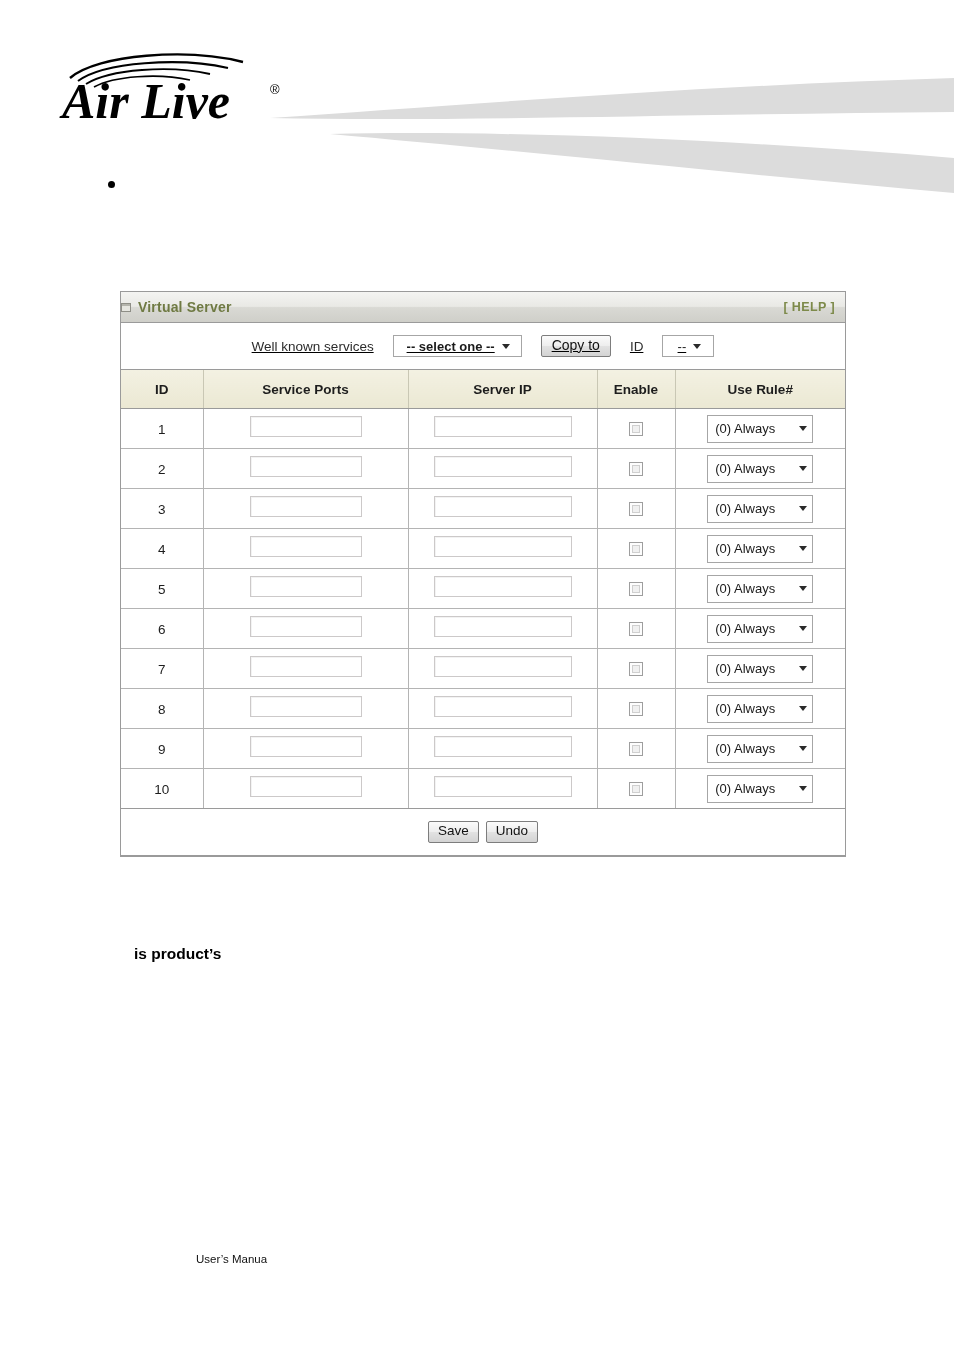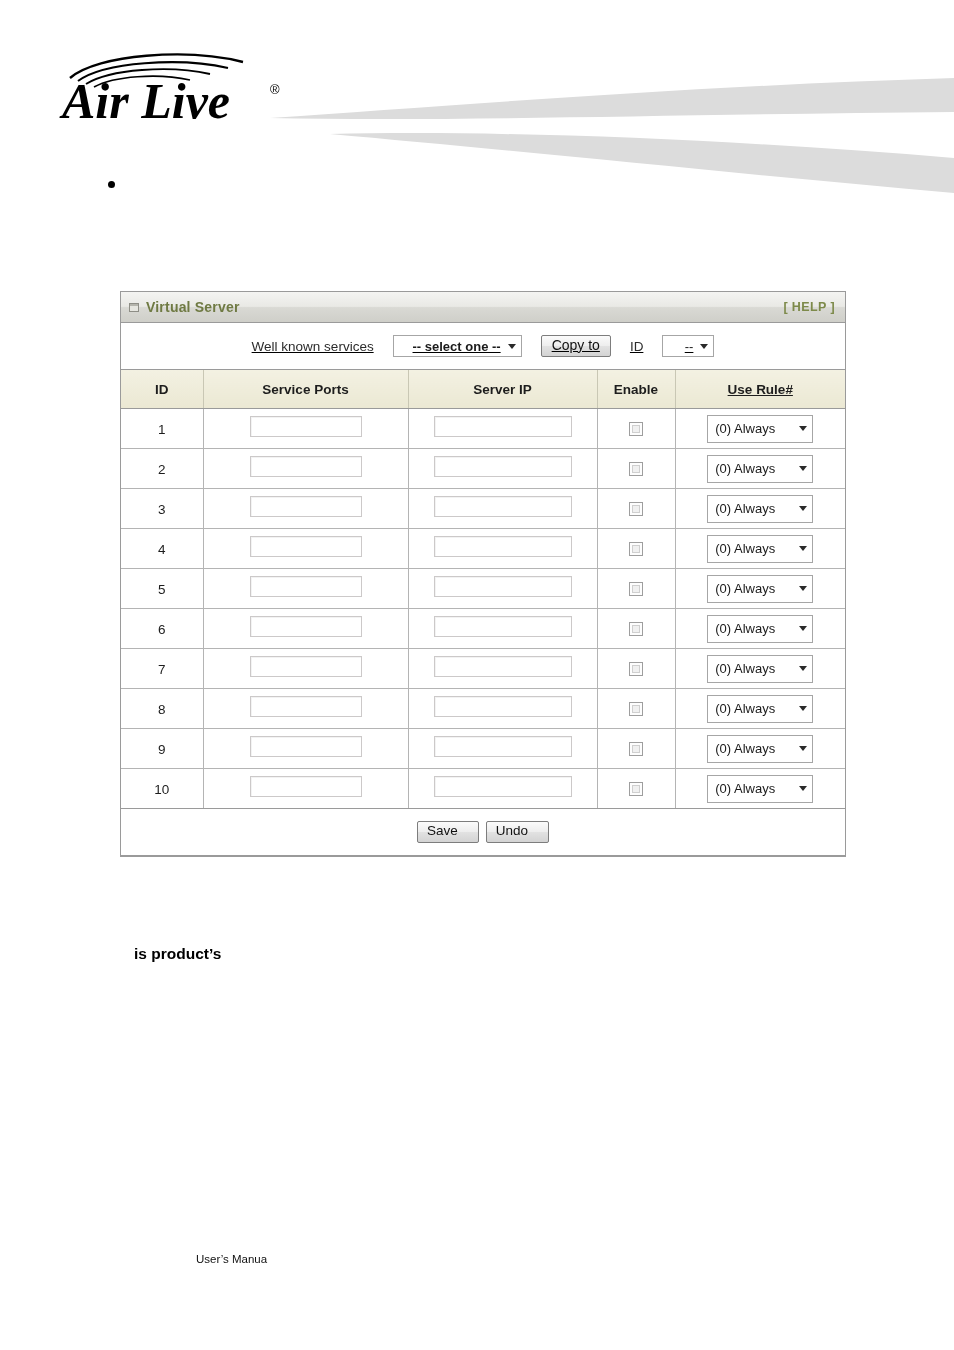--- a/index.html
+++ b/index.html
@@ -76,21 +76,21 @@
     background: #ffffff;
     box-sizing: border-box;
   }
 
   #panel-titlebar {
     height: 31px;
     background: linear-gradient(to bottom, #f4f4f2 0%, #e9e9e5 48%, #d9d9d4 52%, #cfcfc9 100%);
     border-bottom: 1px solid #9a9a9a;
     display: flex;
     align-items: center;
-    padding: 0 10px 0 8px;
+    padding: 0 10px 0 0;
     box-sizing: border-box;
     justify-content: flex-end;
   }
   #panel-title-left {
     display: flex;
     align-items: center;
     gap: 7px;
     flex: 1 1 auto;
   }
   #panel-title-icon {
@@ -134,21 +134,21 @@
     box-sizing: border-box;
     text-decoration: underline;
   }
   #wks-label {
     font-size: 13.5px;
     color: #2c2c2c;
   }
   .sel-box {
     display: inline-flex;
     align-items: center;
-    justify-content: flex-end;
+    justify-content: center;
     background: #ffffff;
     border: 1px solid #a6a6a6;
     box-sizing: border-box;
     height: 22px;
     padding: 0 5px 0 7px;
     font-size: 13px;
     color: #1a1a1a;
     white-space: nowrap;
   }
   #wks-select { width: 129px; font-weight: bold; }
@@ -160,21 +160,21 @@
     border-top: 5px solid #2a2a2a;
     margin-left: 7px;
     flex: none;
   }
   .btn {
     background: linear-gradient(to bottom, #fbfbfb 0%, #ededed 50%, #e2e2e2 51%, #d3d3d3 100%);
     border: 1px solid #7d7d7d;
     border-radius: 2px;
     font-size: 13.5px;
     color: #111;
-    padding: 2px 20px 3px 9px;
+    padding: 2px 9px 3px 9px;
     line-height: 1.1;
     box-sizing: border-box;
     cursor: pointer;
   }
   #copy-to-btn { font-size: 14px; padding: 2px 10px 3px 10px; }
   #wks-id-label { font-size: 13.5px; color: #2c2c2c; }
 
   
   #vs-table {
     width: 100%;
@@ -185,21 +185,21 @@
     background: linear-gradient(to bottom, #f3f1e2 0%, #ebe8d3 100%);
     border-bottom: 1px solid #9a9a9a;
     border-right: 1px solid #c9c7b4;
     font-size: 13.5px;
     font-weight: bold;
     color: #1d1d1d;
     height: 38px;
     text-align: center;
     padding: 0;
   }
-  #vs-table th:last-child { border-right: none; text-decoration: underline; }
+  #vs-table th:last-child { border-right: none; }
   #vs-table td {
     border-bottom: 1px solid #b4b4b4;
     border-right: 1px solid #b4b4b4;
     height: 39px;
     text-align: center;
     padding: 0;
     background: #ffffff;
     vertical-align: middle;
   }
   #vs-table td:last-child { border-right: none; }

